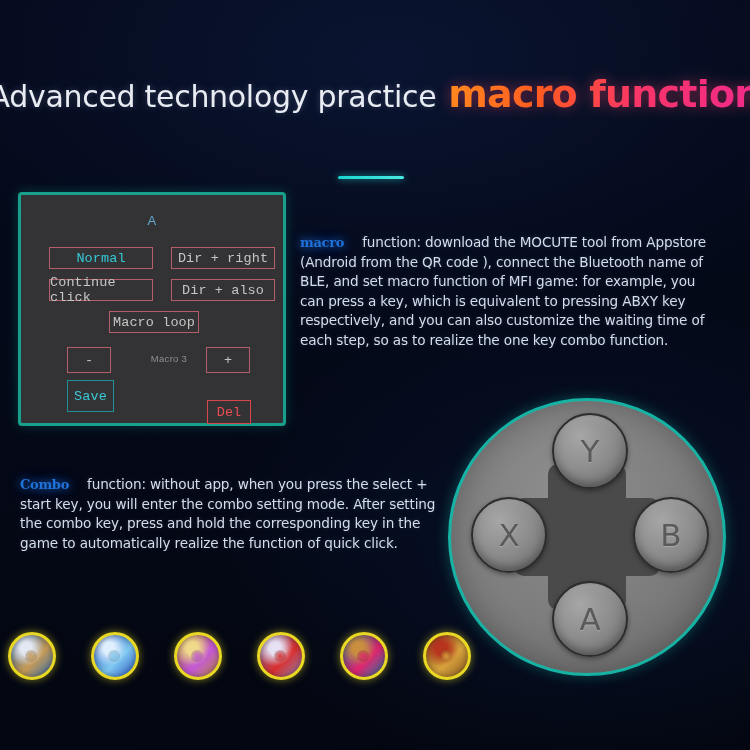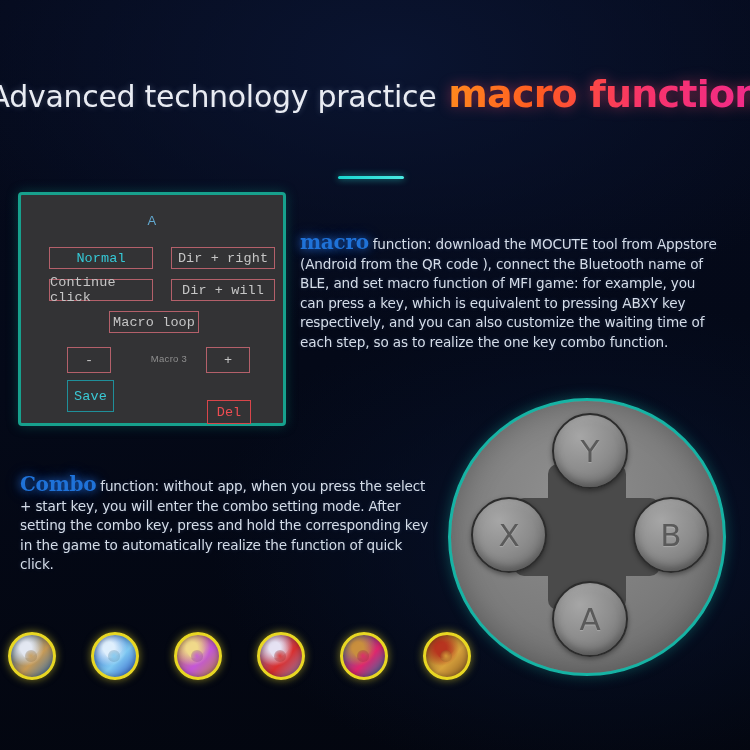--- a/index.html
+++ b/index.html
@@ -86,23 +86,23 @@
   }
 
   
   .copy{
     position:absolute;color:#d5dde9;font-size:13.6px;line-height:19.5px;
     font-family:"DejaVu Sans", sans-serif;letter-spacing:-0.15px;
     text-shadow:0 0 4px rgba(150,180,240,.22);
   }
   .lead{
     font-family:"DejaVu Serif", serif;font-weight:700;
-    font-size:20px;color:#1f72d8;letter-spacing:-0.3px;
+    font-size:13px;color:#1f72d8;letter-spacing:-0.3px;
     text-shadow:0 0 8px rgba(40,120,235,.8),0 0 16px rgba(30,100,220,.45);
-    margin-right:4px;
+    margin-right:18px;
   }
   #macro-copy{left:300px;top:233px;width:420px;}
   #combo-copy{left:20px; top:475px;width:420px;}
 
   
   .pad-wrap{position:absolute;left:448px;top:398px;width:278px;height:278px;}
   .pad-ring{
     position:absolute;inset:0;border-radius:50%;
     background:radial-gradient(circle at 42% 34%, #8e8e8e 0%, #7c7c7c 55%, #6f6f6f 80%, #636363 100%);
     border:3px solid #16b3a4;
@@ -155,21 +155,21 @@
     </div>
   </div>
   <div class="divider"></div>
 
   <div class="panel">
     <div class="panel-key">A</div>
 
     <div class="btn sel b-normal">Normal</div>
     <div class="btn b-dirright">Dir + right</div>
     <div class="btn b-continue">Continue click</div>
-    <div class="btn b-dirleft">Dir + will</div>
+    <div class="btn b-dirleft">Dir + also</div>
     <div class="btn b-loop">Macro loop</div>
 
     <div class="btn b-minus">-</div>
     <div class="macro-count">Macro 3</div>
     <div class="btn b-plus">+</div>
 
     <div class="btn save b-save">Save</div>
     <div class="btn del b-del">Del</div>
   </div>
 

